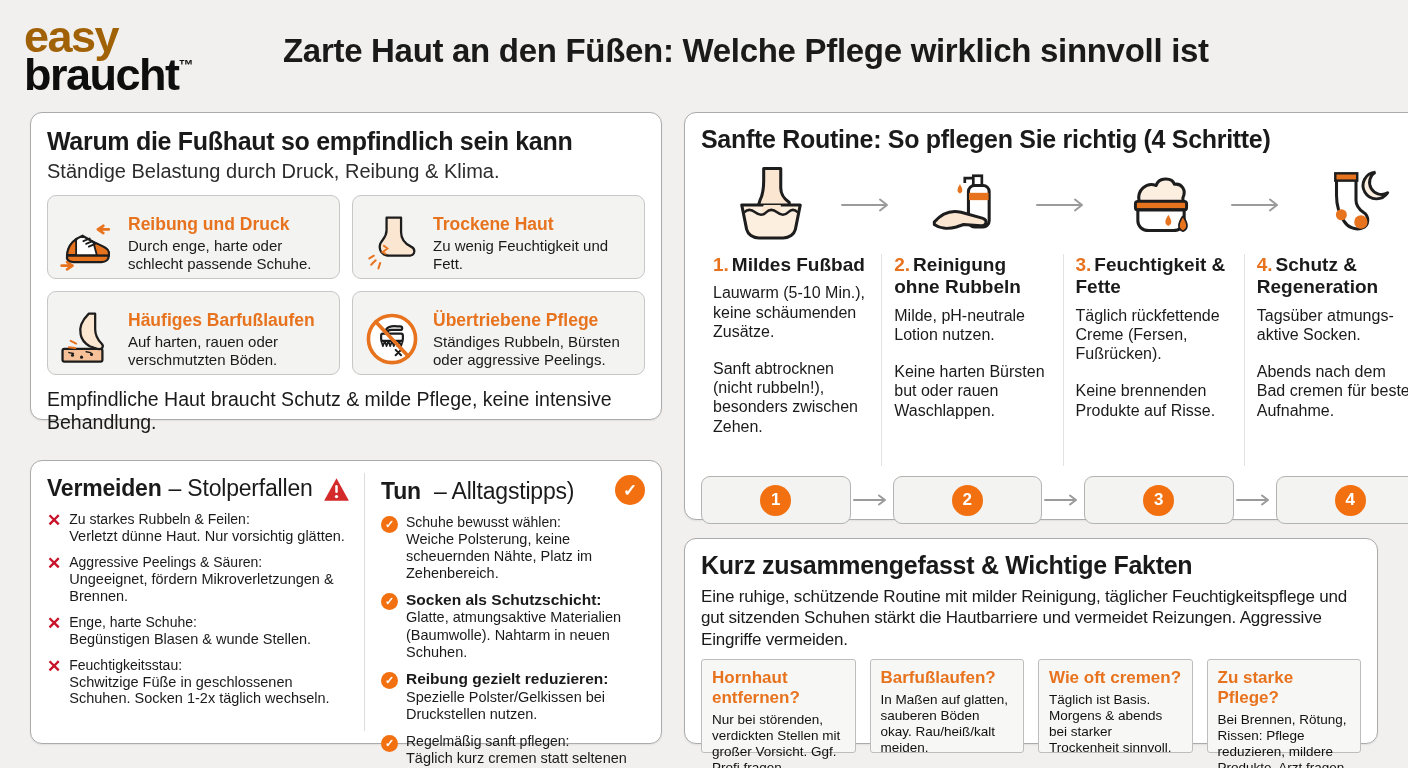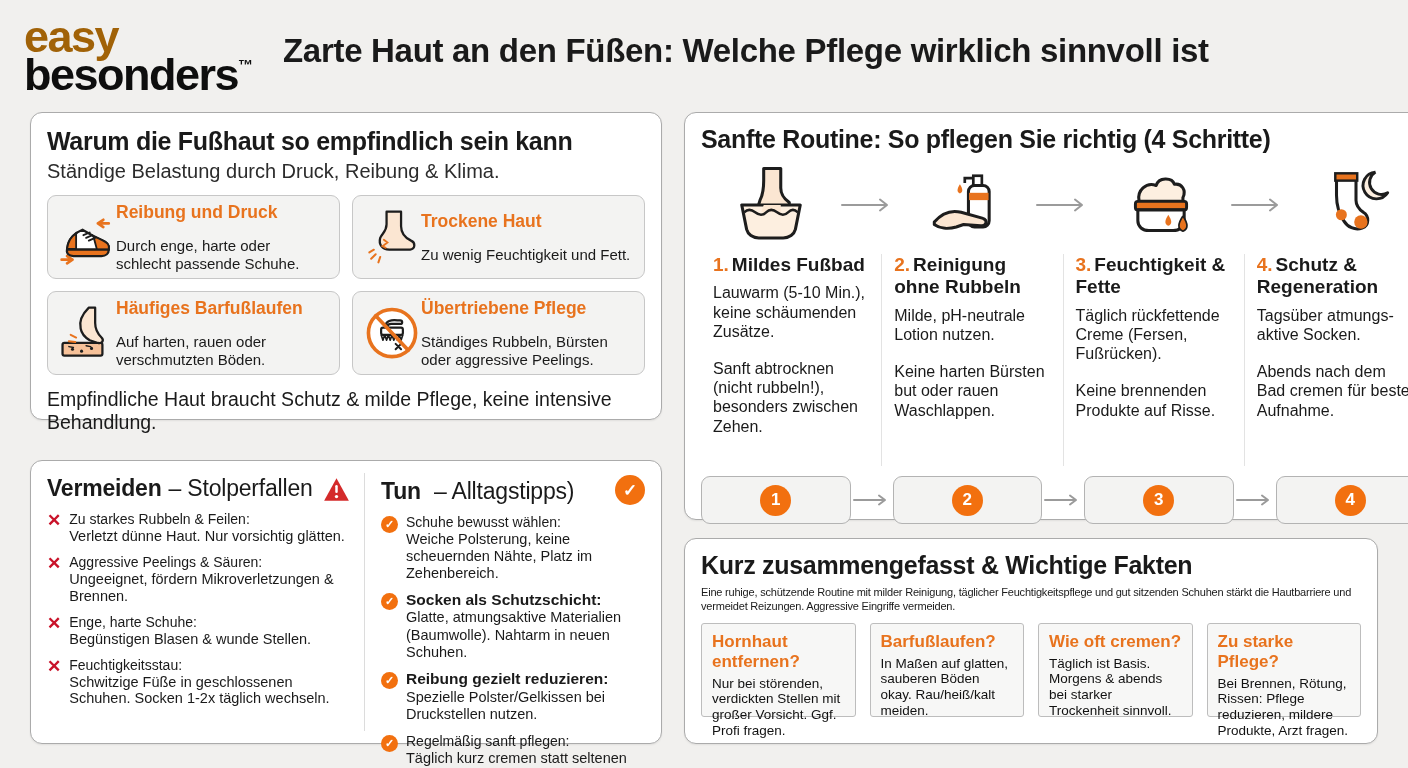--- a/index.html
+++ b/index.html
@@ -12,25 +12,25 @@
 
   .panel{position:absolute;background:#fff;border:1.5px solid #ababab;border-radius:12px;box-sizing:border-box;box-shadow:0 1px 2px rgba(0,0,0,.07)}
   .panel-why{left:30px;top:112px;width:632px;height:308px;padding:14px 16px}
   .panel-avoid-do{left:30px;top:460px;width:632px;height:284px;padding:12px 16px;display:flex}
   .panel-routine{left:684px;top:112px;width:758px;height:408px;padding:12px 16px}
   .panel-summary{left:684px;top:538px;width:694px;height:206px;padding:12px 16px}
 
   h2{margin:0;font-size:25px;font-weight:800;letter-spacing:-.3px}
   .sub{margin:4px 0 0;font-size:20px;color:#2c2c2c}
   .cards-grid{display:grid;grid-template-columns:1fr 1fr;gap:12px;margin-top:12px}
-  .mini-card{background:#f3f3f2;border:1.2px solid #c7c7c7;border-radius:9px;display:flex;align-items:center;gap:0;padding:6px 10px;height:84px;box-sizing:border-box}
+  .mini-card{background:#f3f3f2;border:1.2px solid #c7c7c7;border-radius:9px;display:flex;align-items:flex-end;gap:12px;padding:6px 10px;height:84px;box-sizing:border-box}
   .mini-card .icon{width:58px;height:58px;flex:none}
   .mini-card .icon svg{width:100%;height:100%}
   .mc-title{color:#E8731E;font-weight:700;font-size:17.5px}
-  .mc-text{font-size:15px;line-height:1.16;margin-top:14px}
+  .mc-text{font-size:15px;line-height:1.16;margin-top:2px}
   .panel-note{margin:13px 0 0;font-size:19.5px}
 
   .col-avoid{width:318px;padding-right:12px;border-right:1.5px solid #dcdcdc;box-sizing:border-box}
   .col-do{flex:1;padding-left:16px;box-sizing:border-box}
   h3{margin:2px 0 0;font-size:23px;font-weight:400;display:flex;align-items:flex-end;letter-spacing:-.2px}
   h3 b{font-weight:800}
   h3 .dash-part{margin-left:7px}
   .warning-icon{margin-left:10px;line-height:0}
   .do-header{justify-content:space-between}
   .check-big{width:30px;height:30px;flex:none;border-radius:50%;background:#F2700F;color:#fff;font-size:17px;font-weight:700;display:flex;align-items:center;justify-content:center}
@@ -51,32 +51,32 @@
   .step + .step{border-left:1.2px solid #e3e3e3}
   .step h4{margin:0;font-size:19px;font-weight:800;line-height:1.18}
   .step .num{color:#E8731E;margin-right:3px}
   .step p{margin:7px 0 0;font-size:16px;line-height:1.2}
   .step p.p2{margin-top:18px}
   .badges-row{display:flex;align-items:center;margin-top:10px}
   .badge-box{flex:1;height:46px;background:#f3f3f2;border:1.5px solid #b3b3b3;border-radius:9px;display:flex;align-items:center;justify-content:center}
   .badge-arrow{width:42px;flex:none;display:flex;justify-content:center}
   .badge-num{width:31px;height:31px;border-radius:50%;background:#F2700F;color:#fff;font-weight:800;font-size:17px;display:flex;align-items:center;justify-content:center}
 
-  .summary-text{margin:6px 0 0;font-size:11px;line-height:1.25;letter-spacing:-.2px}
+  .summary-text{margin:6px 0 0;font-size:17px;line-height:1.25;letter-spacing:-.2px}
   .facts-row{display:grid;grid-template-columns:repeat(4,1fr);gap:14px;margin-top:9px}
   .fact-card{background:#f7f7f6;border:1.2px solid #bdbdbd;border-radius:3px;padding:8px 10px;height:94px;box-sizing:border-box}
   .fact-title{color:#E8731E;font-weight:700;font-size:17px}
   .fact-text{font-size:13.5px;line-height:1.18;margin-top:4px;color:#111}
 </style>
 </head>
 <body>
 
 <div class="logo">
   <div class="logo-easy">easy</div>
-  <div class="logo-cosmetic"><span>besonders</span><sup>™</sup></div>
+  <div class="logo-cosmetic"><span>braucht</span><sup>™</sup></div>
 </div>
 <h1>Zarte Haut an den Füßen: Welche Pflege wirklich sinnvoll ist</h1>
 
 <section class="panel panel-why">
   <h2>Warum die Fußhaut so empfindlich sein kann</h2>
   <p class="sub">Ständige Belastung durch Druck, Reibung &amp; Klima.</p>
   <div class="cards-grid">
 
     <div class="mini-card">
       <span class="icon">

